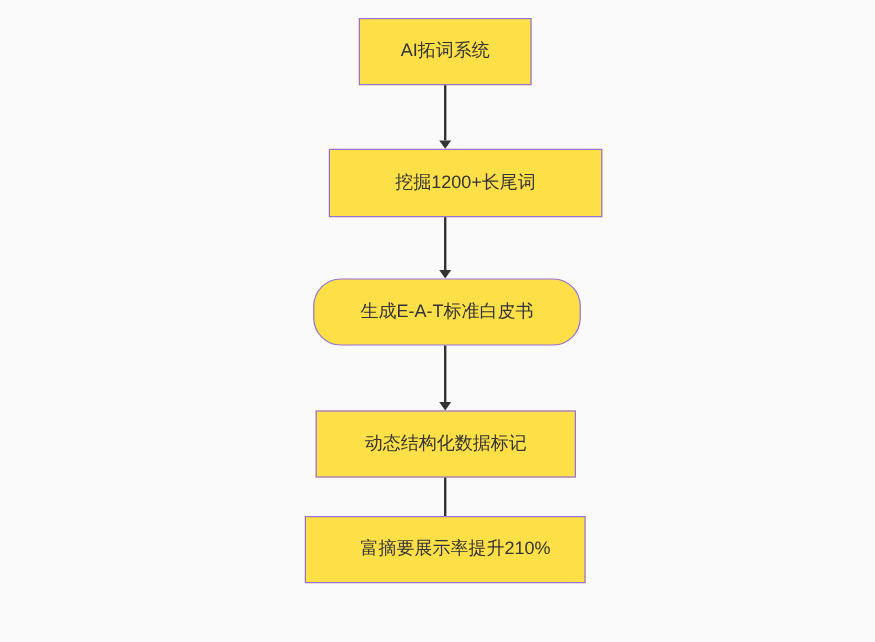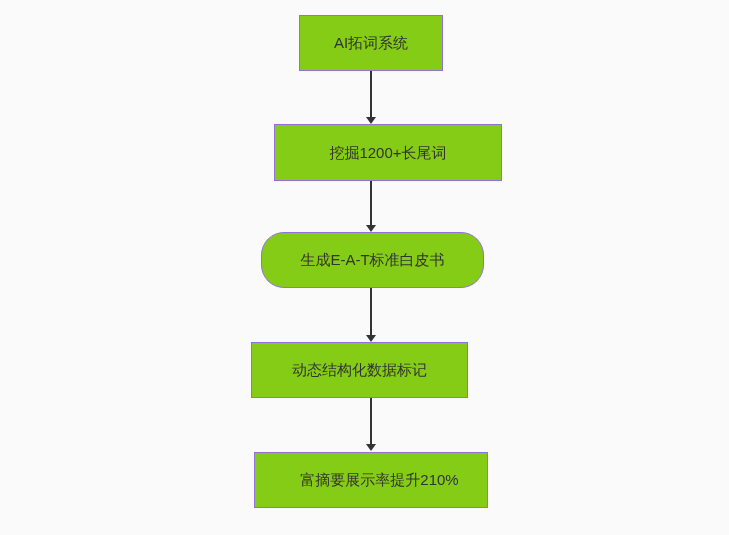--- a/index.html
+++ b/index.html
@@ -10,36 +10,36 @@
   #canvas {
     position: relative;
     width: 729px;
     height: 535px;
     background: #fafafa;
     overflow: hidden;
   }
   .node {
     position: absolute;
     box-sizing: border-box;
-    background: #84cc16;
+    background: #fde047;
     border: 1px solid #9370DB;
     display: flex;
     align-items: center;
     justify-content: center;
     color: #333333;
     font-size: 15px;
     line-height: 1.2;
     text-align: center;
     white-space: nowrap;
   }
   .n0 { left: 299px; top: 15px;  width: 144px; height: 56px; }
   .n1 { left: 274px; top: 124px; width: 228px; height: 57px; }
   .n2 { left: 261px; top: 232px; width: 223px; height: 56px; border-radius: 23px; }
-  .n3 { left: 251px; top: 342px; width: 217px; height: 56px; }
-  .n4 { left: 254px; top: 452px; width: 234px; height: 56px; padding-left: 17px; }
+  .n3 { left: 263px; top: 342px; width: 217px; height: 56px; }
+  .n4 { left: 254px; top: 430px; width: 234px; height: 56px; padding-left: 17px; }
   .edge {
     position: absolute;
     left: 366px;
     width: 10px;
     display: flex;
     flex-direction: column;
     align-items: center;
   }
   .edge-line {
     width: 1.5px;

